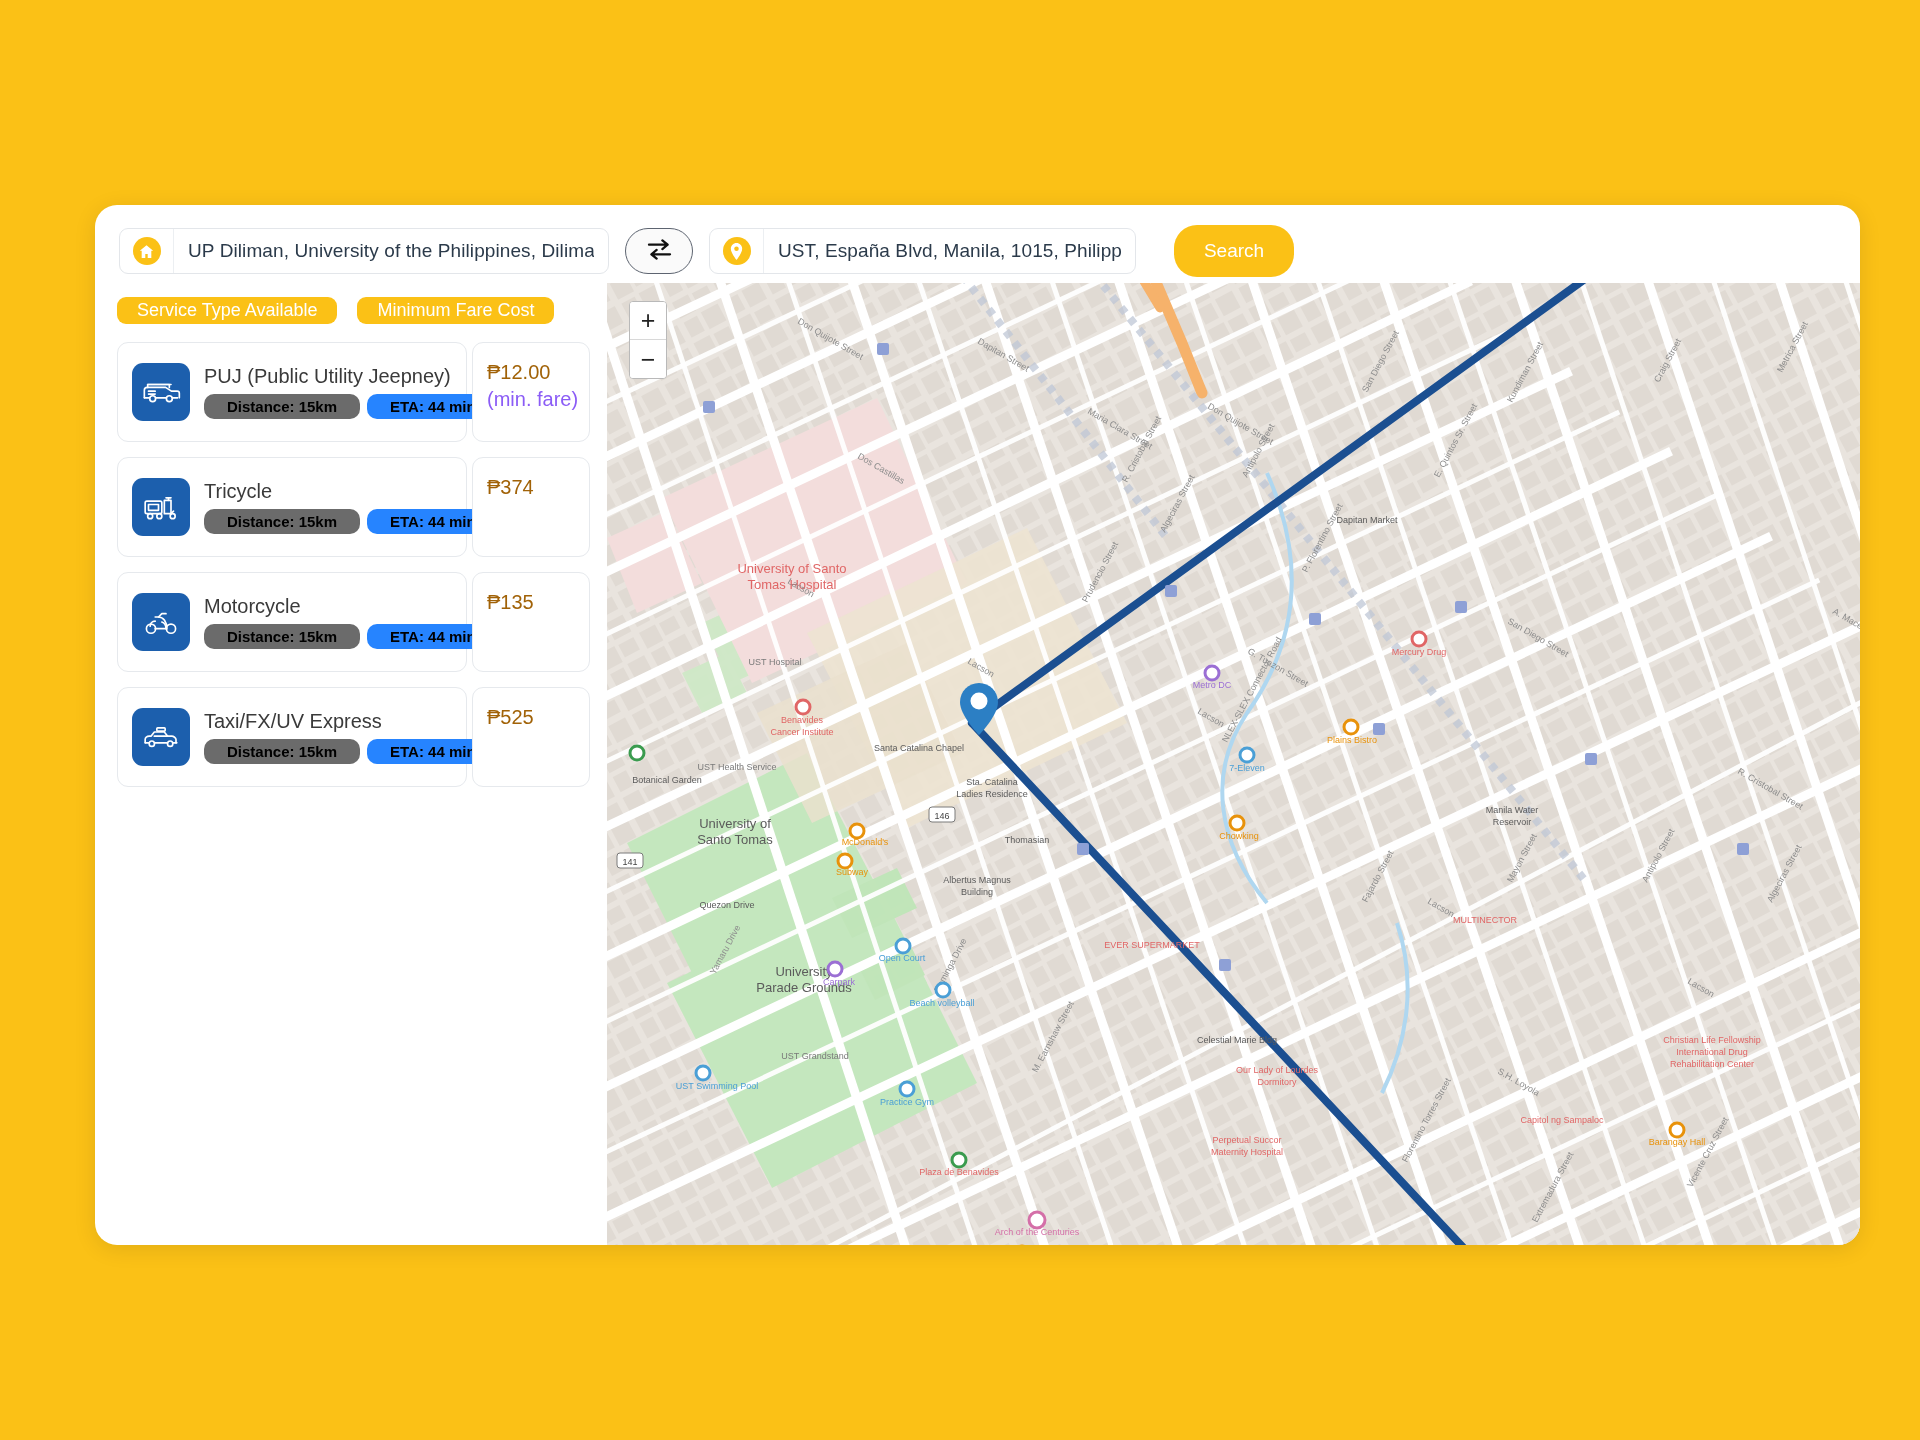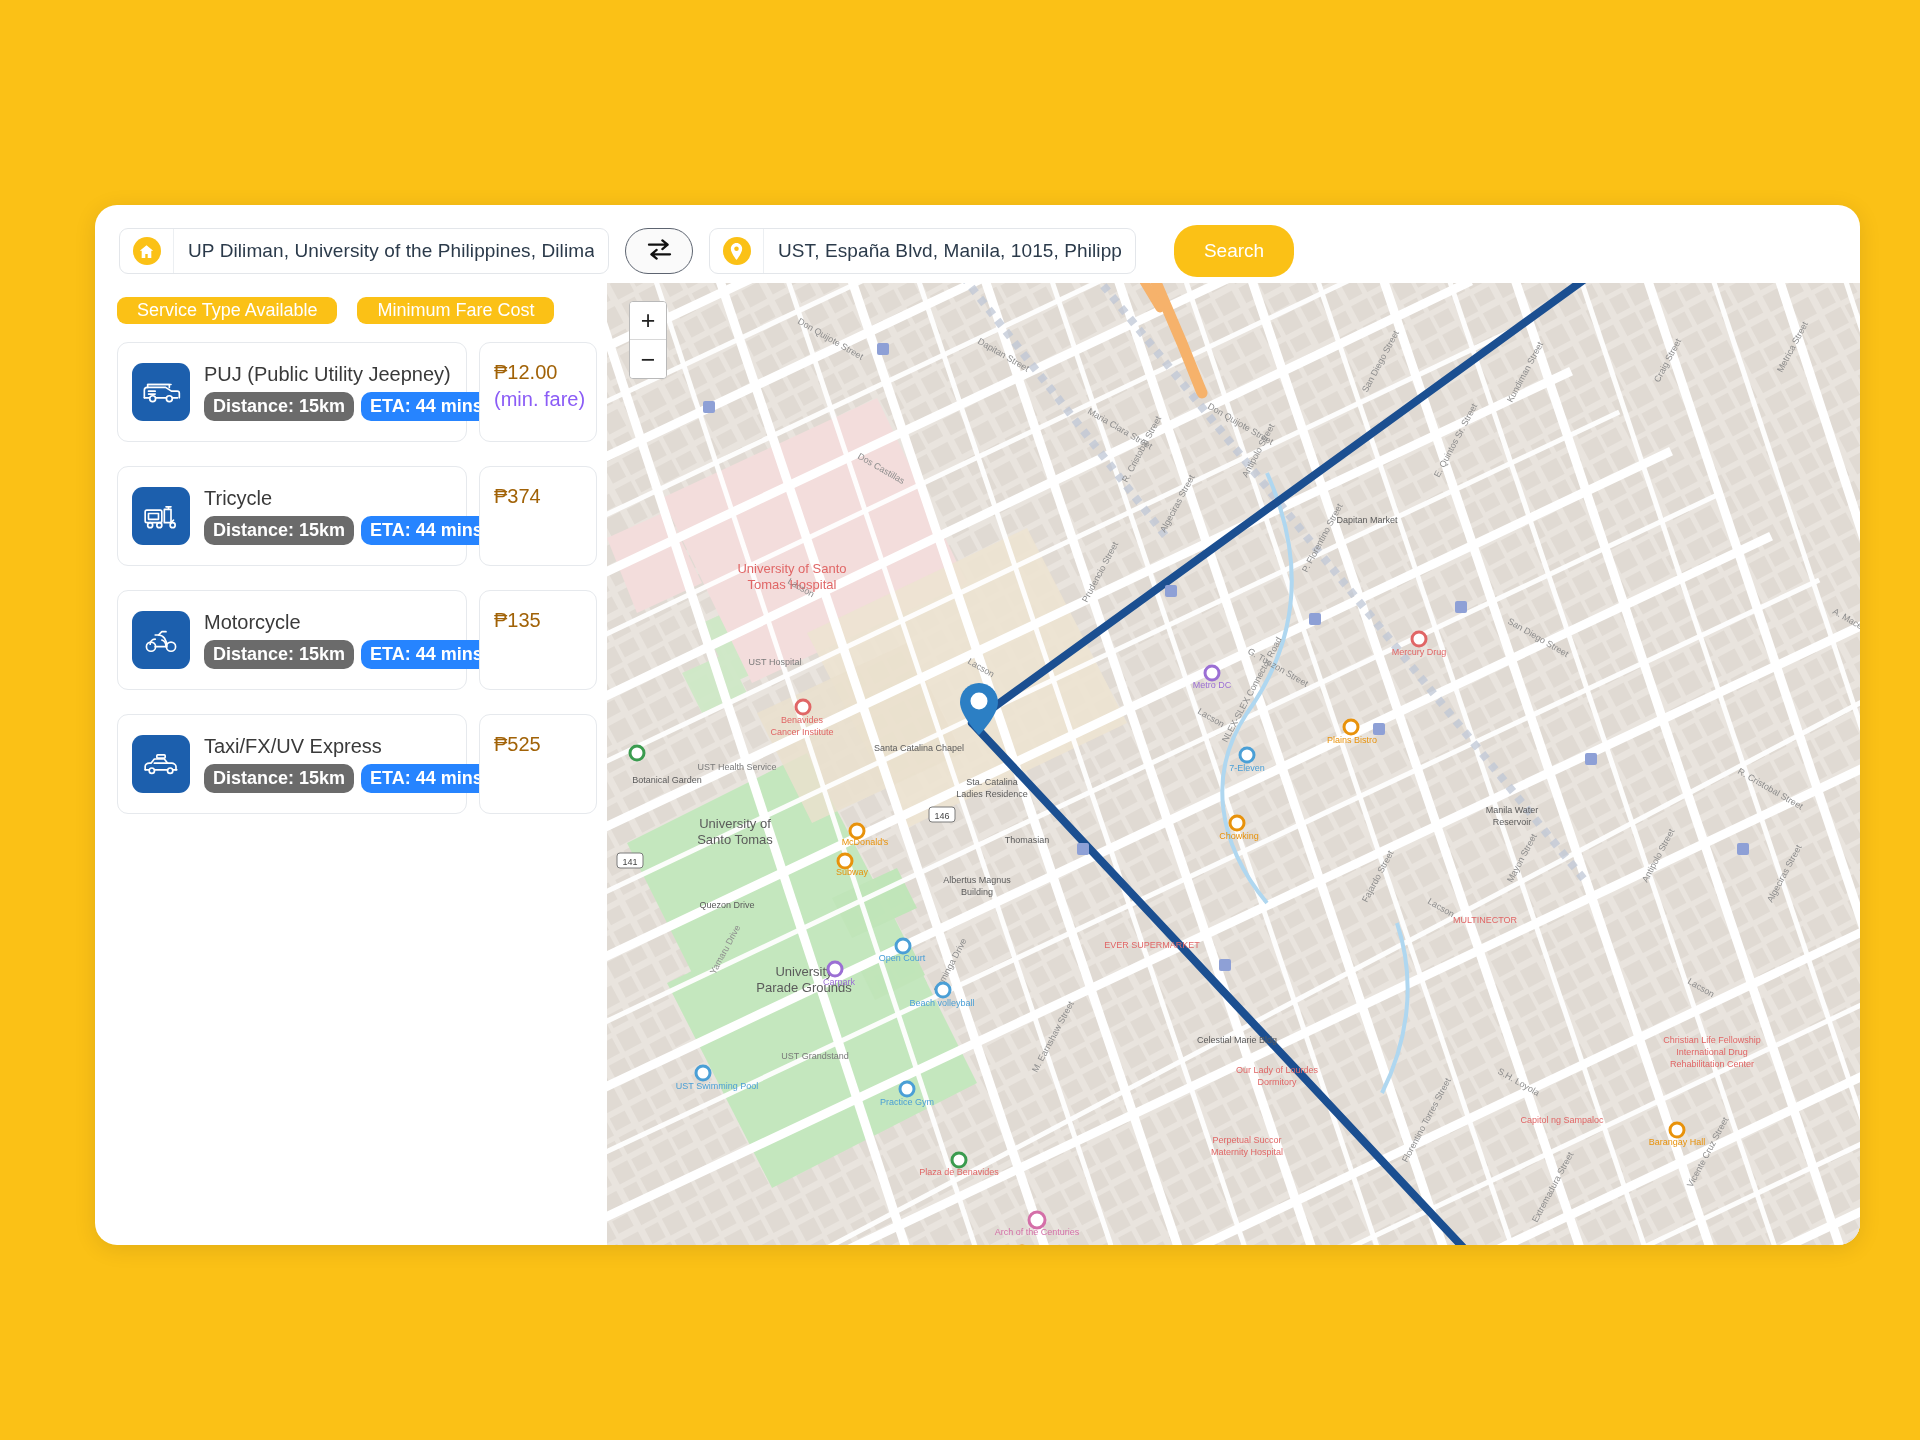--- a/index.html
+++ b/index.html
@@ -97,22 +97,22 @@
     font-family: "Liberation Sans", sans-serif;
     font-size: 18px;
     padding: 0 20px;
     cursor: pointer;
     white-space: nowrap;
   }
 
   .rows { margin-top: 18px; }
   .row {
     display: flex;
-    gap: 12px;
-    margin-bottom: 24px;
+    gap: 5px;
+    margin-bottom: 15px;
   }
   .svc-card {
     width: 350px; height: 100px;
     border: 1px solid #e6e9ed;
     border-radius: 11px;
     background: #fff;
     display: flex; align-items: center;
     padding: 0 14px;
     gap: 14px;
     cursor: pointer;
@@ -124,24 +124,24 @@
     display: flex; align-items: center; justify-content: center;
     flex: 0 0 58px;
   }
   .svc-info { display: flex; flex-direction: column; gap: 6px; min-width: 0; }
   .svc-title {
     font-size: 20px; color: #3a3a3a;
     white-space: nowrap;
   }
   .tags { display: flex; gap: 7px; }
   .tag {
-    font-size: 18px; font-weight: bold;
-    color: #ffffff;
+    font-size: 15px; font-weight: bold;
+    color: #000000;
     border-radius: 10px;
-    padding: 4px 9px;
+    padding: 4px 23px;
     white-space: nowrap;
   }
   .tag.dist { background: #6B6B6B; }
   .tag.eta  { background: #2684FF; }
 
   .fare-card {
     width: 118px; height: 100px;
     border: 1px solid #e6e9ed;
     border-radius: 11px;
     background: #fff;

